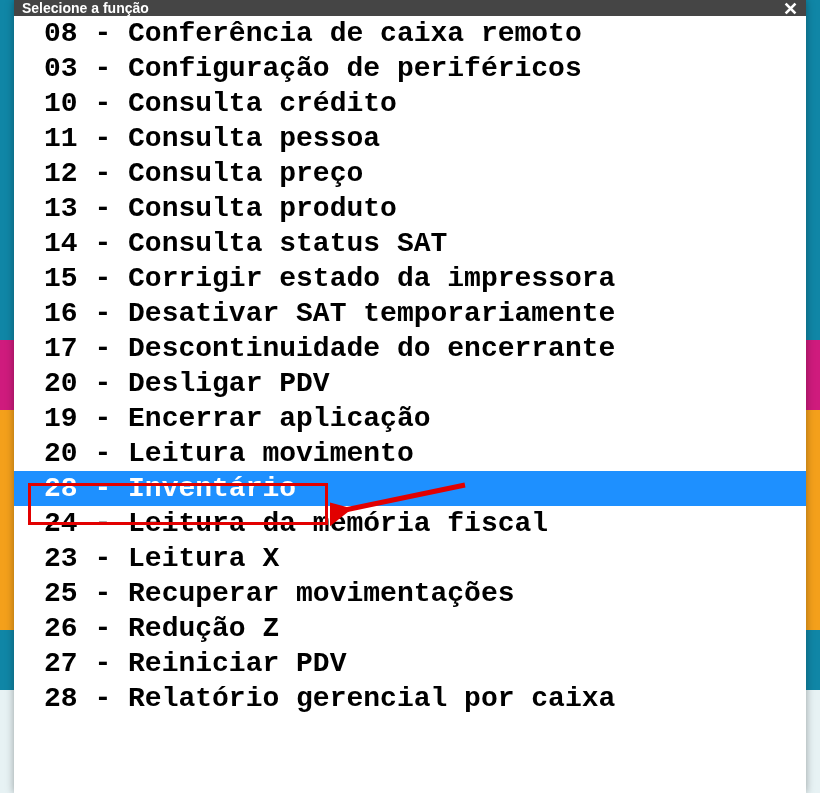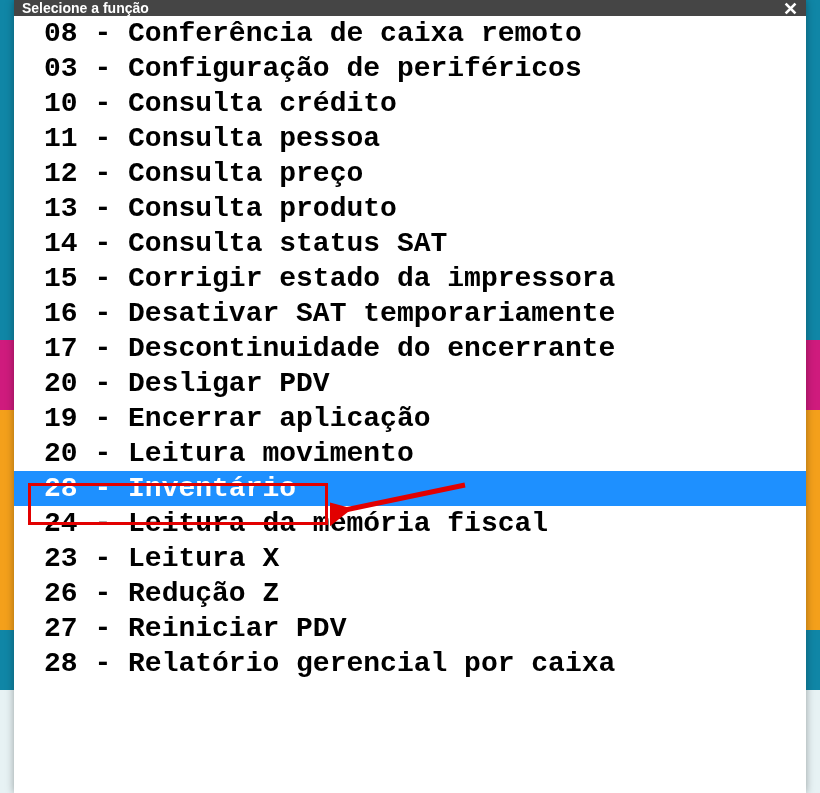--- a/index.html
+++ b/index.html
@@ -75,20 +75,21 @@
       <div class="row"><span>14</span><span> - </span><span>Consulta status SAT</span></div>
       <div class="row"><span>15</span><span> - </span><span>Corrigir estado da impressora</span></div>
       <div class="row"><span>16</span><span> - </span><span>Desativar SAT temporariamente</span></div>
       <div class="row"><span>17</span><span> - </span><span>Descontinuidade do encerrante</span></div>
       <div class="row"><span>20</span><span> - </span><span>Desligar PDV</span></div>
       <div class="row"><span>19</span><span> - </span><span>Encerrar aplicação</span></div>
       <div class="row"><span>20</span><span> - </span><span>Leitura movimento</span></div>
       <div class="row selected"><span>28</span><span> - </span><span>Inventário</span></div>
       <div class="row"><span>24</span><span> - </span><span>Leitura da memória fiscal</span></div>
       <div class="row"><span>23</span><span> - </span><span>Leitura X</span></div>
+      <div class="row"><span>25</span><span> - </span><span>Recuperar movimentações</span></div>
       <div class="row"><span>26</span><span> - </span><span>Redução Z</span></div>
       <div class="row"><span>27</span><span> - </span><span>Reiniciar PDV</span></div>
       <div class="row"><span>28</span><span> - </span><span>Relatório gerencial por caixa</span></div>
     </div>
 
 </section>
 
 <div class="annot-box" style="left:28px;top:483px;width:300px;height:42px"></div>
 
 <svg class="annot-arrow" viewBox="0 0 140 55" xmlns="http://www.w3.org/2000/svg" style="left:330px;top:475px;width:140px;height:55px">

